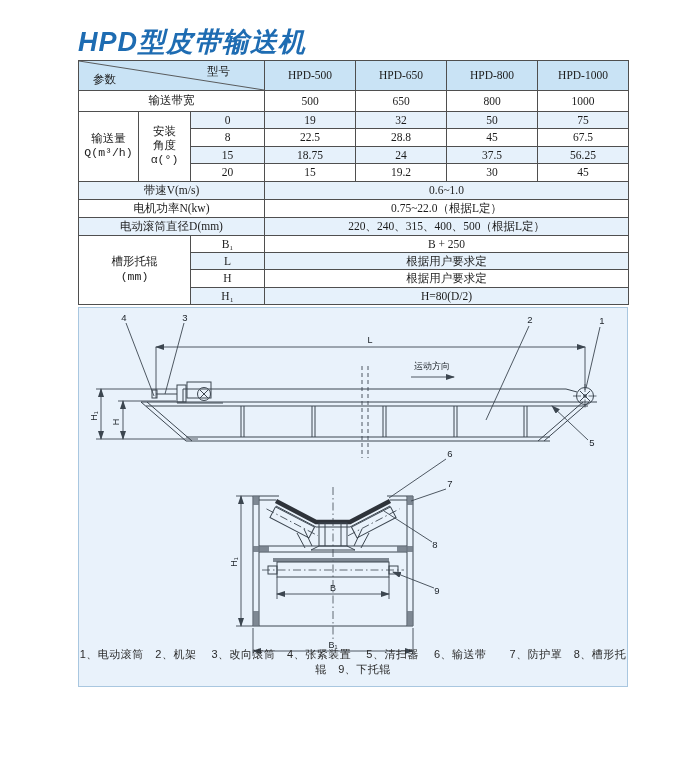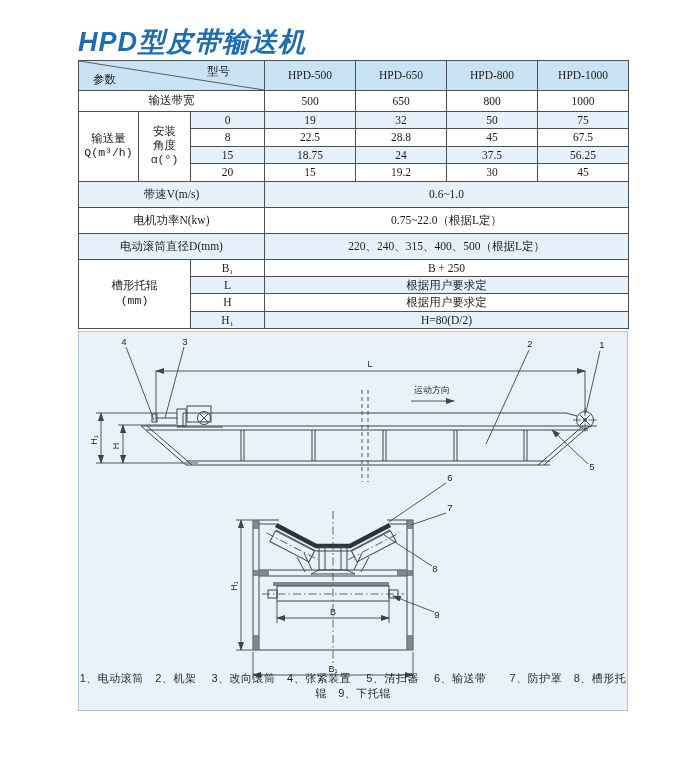--- a/index.html
+++ b/index.html
@@ -34,21 +34,21 @@
     font-size:11.5px; color:#1c1c1c; text-align:center;
     border:1.5px solid #3f3f3f;
   }
   table.spec td, table.spec th {
     border:1px solid #4f4f4f; padding:1px 3px;
     font-weight:normal; vertical-align:middle; line-height:1.25;
   }
   tr.r-head   { height:30px; background:#c9e3f5;text-align:center; }
   tr.r-belt   { height:21px; }
   tr.r-std    { height:17px; }
-  tr.r-std2   { height:26px;font-family:Liberation Serif, serif; }
+  tr.r-std2   { height:18px;font-family:Liberation Serif, serif; }
   td.stripe   { background:#e6f1fb; }
   td.whitebg  { background:#ffffff;font-family:Liberation Mono, monospace; }
   .pre { white-space:pre-line; }
 
   th.corner { position:relative; padding:0; background:#c9e3f5; }
   th.corner svg.diag { position:absolute; left:0; top:0; width:100%; height:100%; }
   th.corner .lbl-model { position:absolute; top:3px;  right:34px; font-size:11.5px; }
   th.corner .lbl-param { position:absolute; bottom:4px; left:14px; font-size:11.5px; }
 
   

